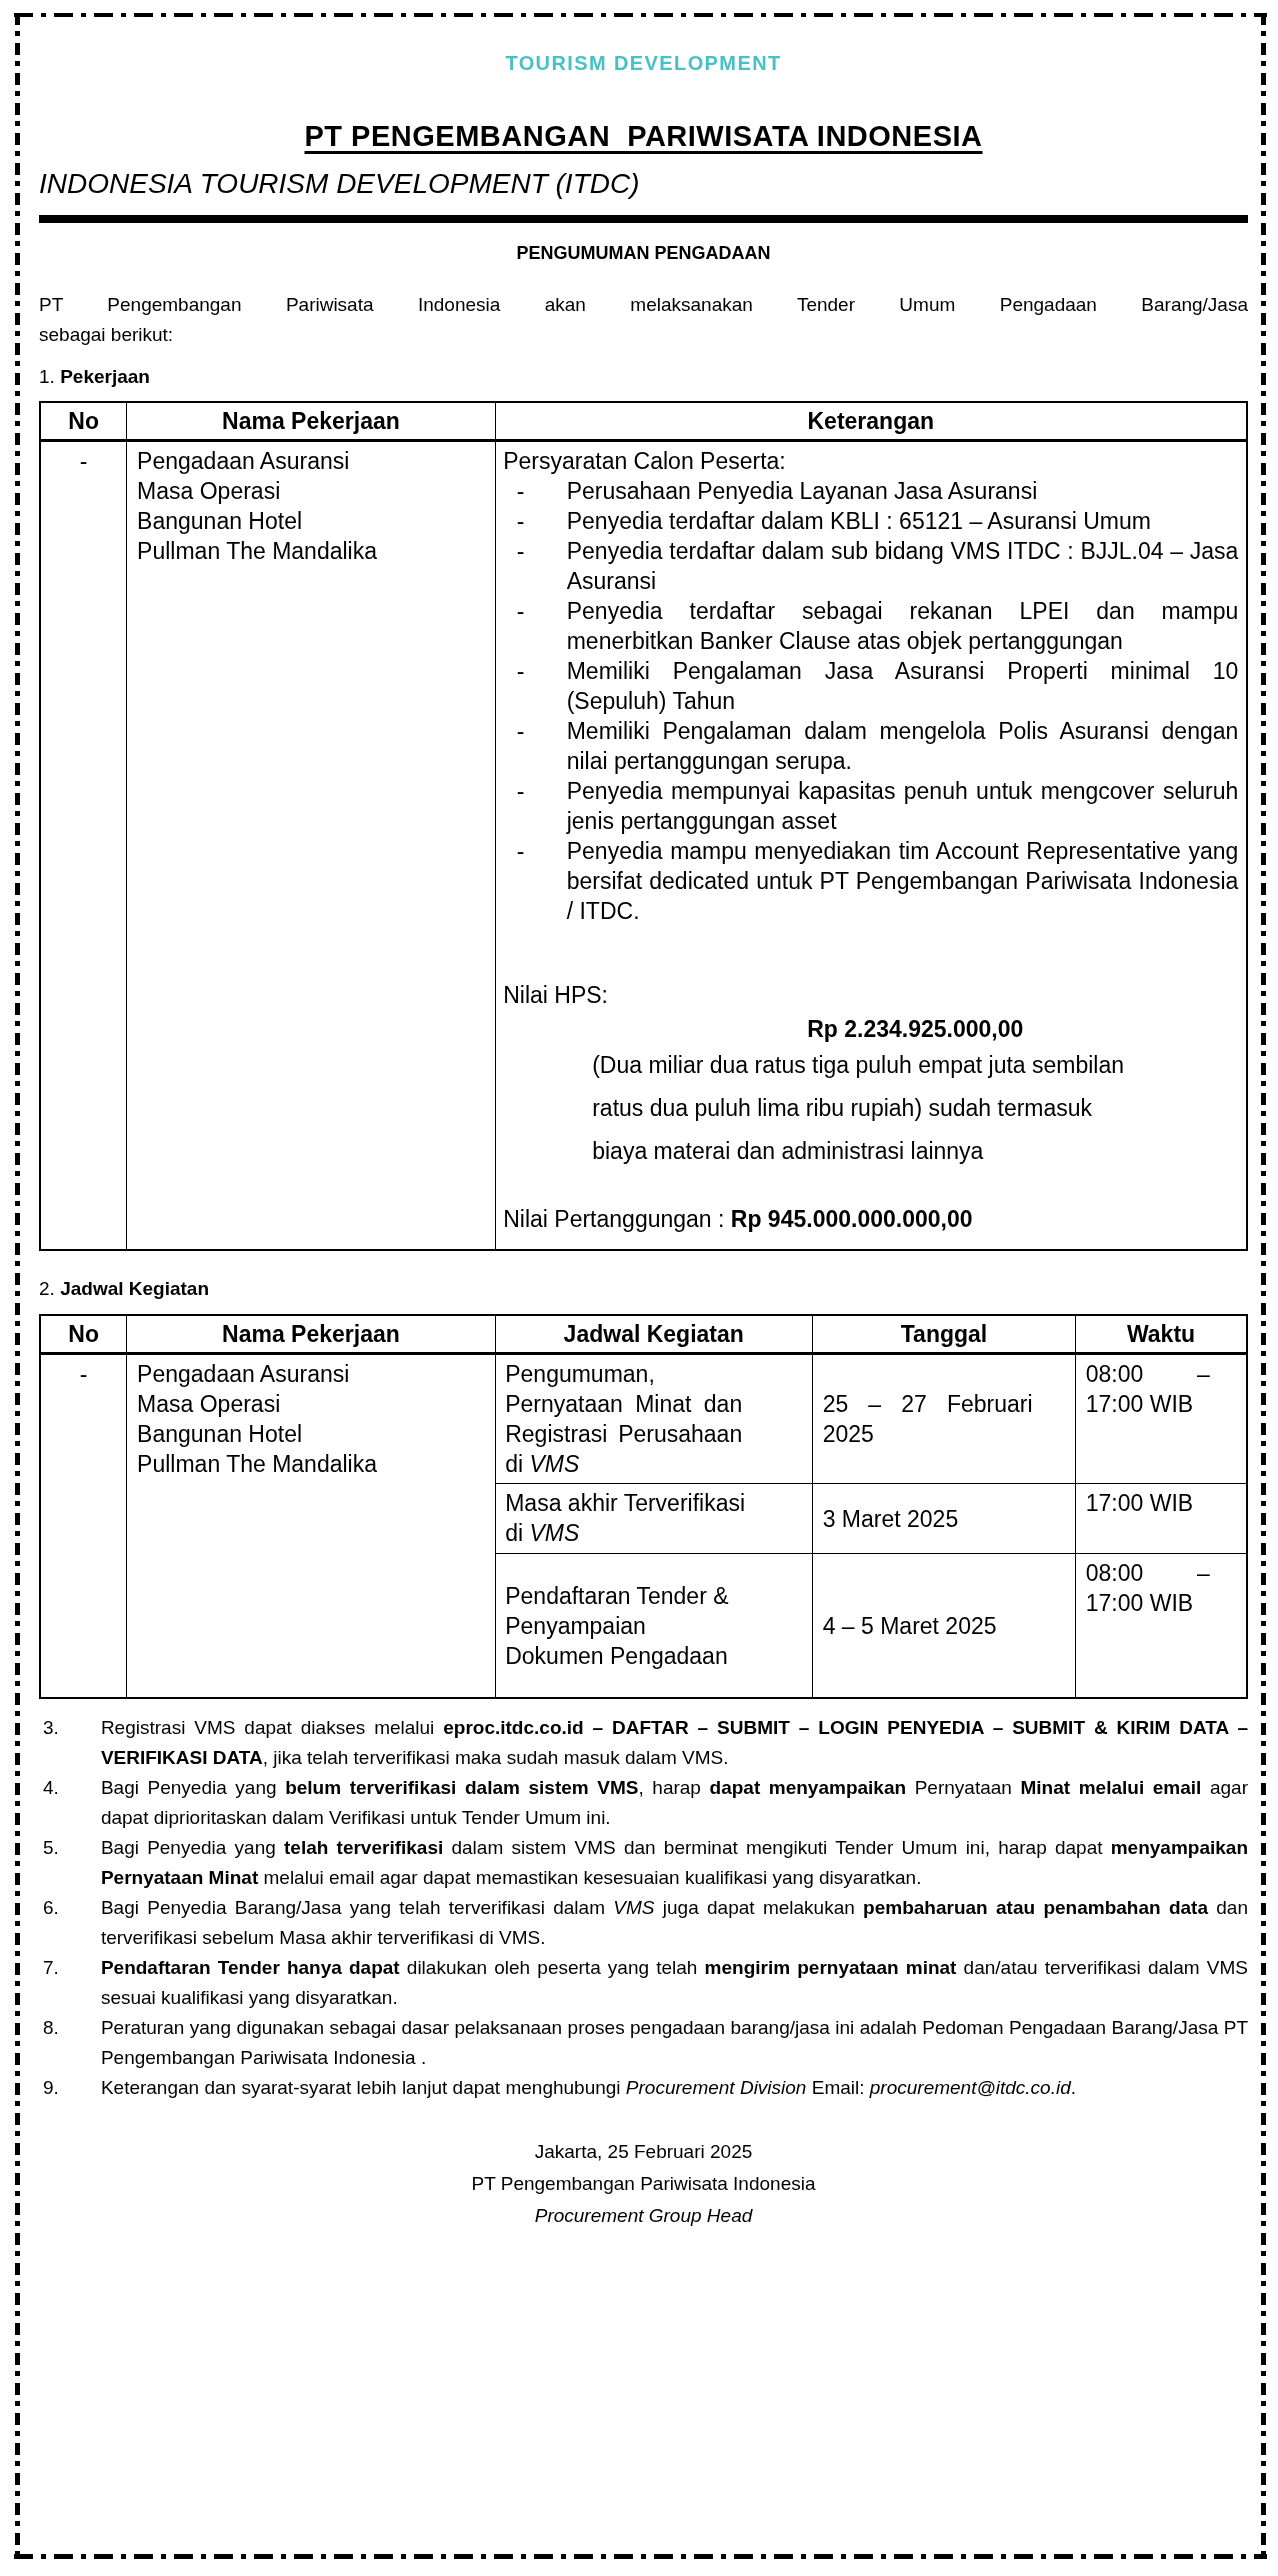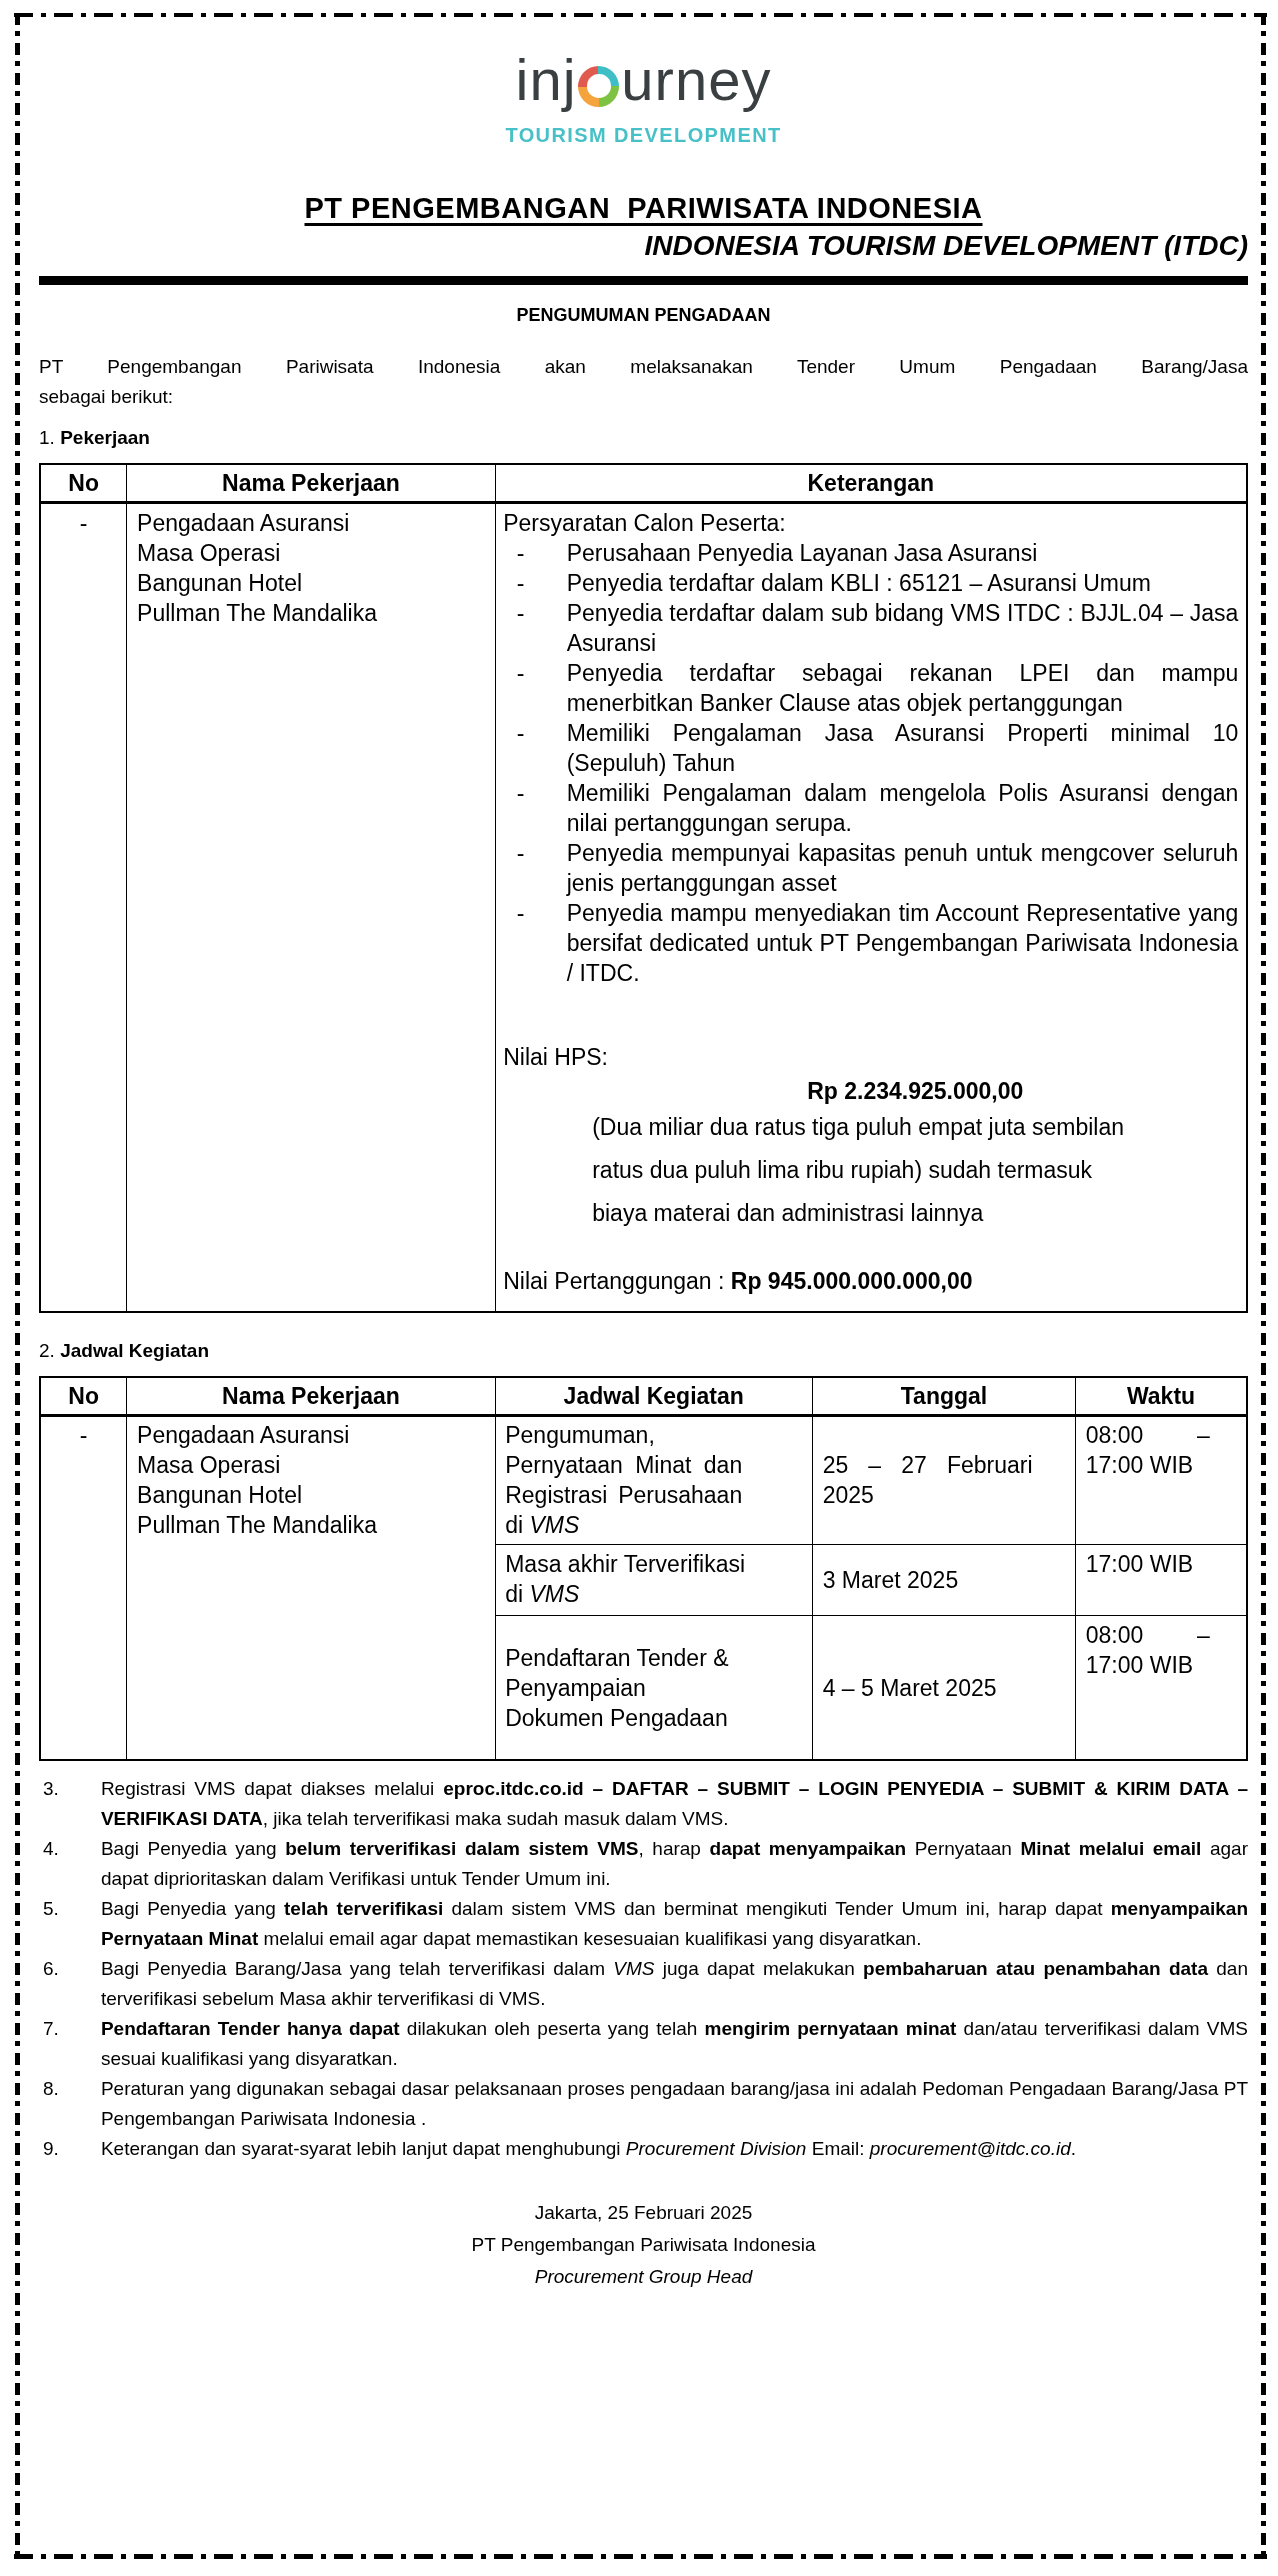--- a/index.html
+++ b/index.html
@@ -19,21 +19,21 @@
   
   .logo{margin-top:48px;text-align:center;}
   .wordmark{font-size:58px;letter-spacing:1px;color:#3a3f42;line-height:64px;}
   .ring{display:inline-block;width:41px;height:41px;border-radius:50%;position:relative;top:6.8px;margin:0 1.9px;
         background:conic-gradient(#3fbfc5 0 25%, #7dc242 25% 50%, #f5a33c 50% 75%, #e15a50 75% 100%);}
   .ring::after{content:"";position:absolute;inset:8.7px;border-radius:50%;background:#fff;}
   .logo-sub{margin-top:7.7px;font-weight:bold;font-size:20px;line-height:31px;letter-spacing:1.4px;color:#47c0c7;}
 
   .company{margin-top:41px;text-align:center;font-size:29px;font-weight:bold;white-space:pre-wrap;
            text-decoration:underline;text-decoration-thickness:2.9px;text-underline-offset:4.8px;letter-spacing:0.5px;}
-  .company-en{margin-top:5px;text-align:right;font-size:28px;font-weight:bold;font-style:italic;}
+  .company-en{margin-top:15px;text-align:left;font-size:28px;font-weight:normal;font-style:italic;}
   .rule{height:8.7px;background:#000;margin-top:14.5px;}
   .doc-title{margin-top:20px;text-align:center;font-size:18px;font-weight:bold;}
   .doc-no{margin-top:19.3px;text-align:center;font-size:27px;}
 
   .bodytext{font-size:19px;line-height:30px;}
   .intro{margin-top:26px;}
   .j-full{text-align:justify;text-align-last:justify;}
   .sec{margin-top:11.6px;}
   .sec-title{font-weight:bold;}
 
@@ -76,21 +76,20 @@
 
 <div class="page">
   <div class="bd bd-h bd-top"></div>
   <div class="bd bd-h bd-bottom"></div>
   <div class="bd bd-v bd-left"></div>
   <div class="bd bd-v bd-right"></div>
 
   <div class="content">
 
     <div class="logo">
-      <div class="wordmark"><span>inj</span><span class="ring"></span><span>urney</span></div>
       <div class="logo-sub">
         <div>TOURISM DEVELOPMENT</div>
       </div>
     </div>
 
     <div class="company">PT PENGEMBANGAN  PARIWISATA INDONESIA</div>
     <div class="company-en">INDONESIA TOURISM DEVELOPMENT (ITDC)</div>
     <div class="rule"></div>
     <div class="doc-title">PENGUMUMAN PENGADAAN</div>
 

